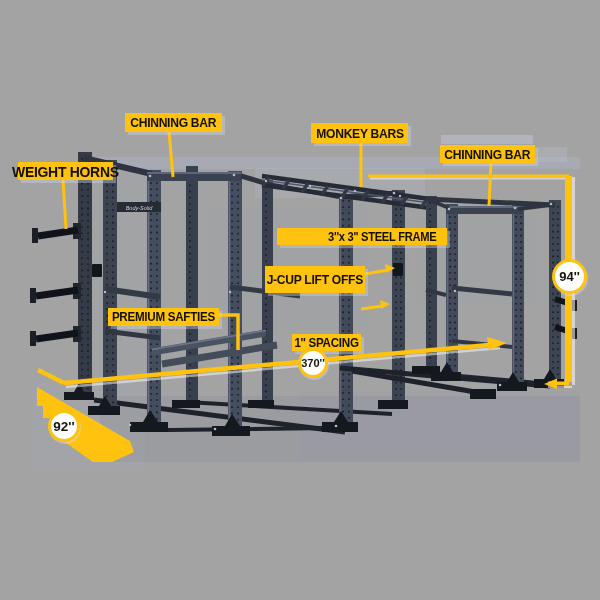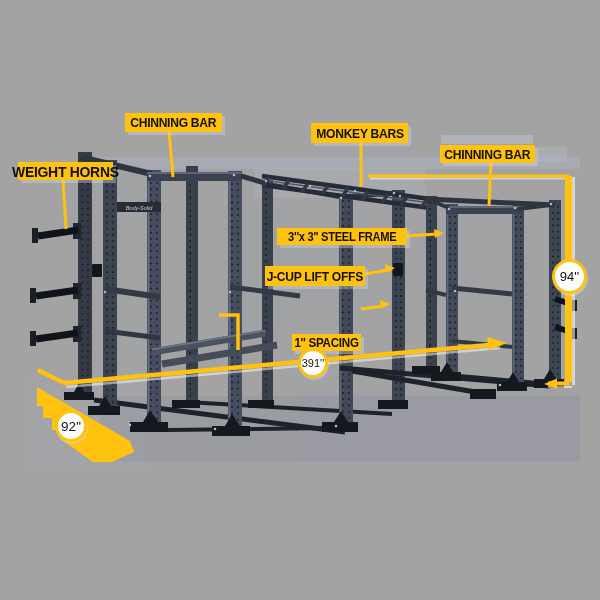--- a/index.html
+++ b/index.html
@@ -7,30 +7,30 @@
          font-family:"Liberation Sans","DejaVu Sans",sans-serif;}
   #rack-svg{position:absolute;left:0;top:0;}
   .callout{position:absolute;background:#FFC20E;color:#141000;display:flex;align-items:center;
            justify-content:center;font-weight:bold;white-space:nowrap;
            box-shadow:3px 3px 0 rgba(210,216,228,0.38);z-index:5;}
   .callout span{display:inline-block;transform:scaleX(.93);letter-spacing:-0.3px;}
   .c1{left:125px;top:113px;width:97px;height:19px;font-size:13px;}
   .c2{left:18px;top:162px;width:95px;height:18px;font-size:15px;}
   .c3{left:311px;top:123px;width:97px;height:20px;font-size:13px;}
   .c4{left:440px;top:145px;width:95px;height:18px;font-size:13px;}
-  .c5{left:277px;top:228px;width:130px;height:17px;font-size:12px;}
-  .c6{left:265px;top:266px;width:100px;height:20px;font-size:13px;}
+  .c5{left:277px;top:228px;width:130px;height:17px;font-size:12px;padding-left:40px;}
+  .c6{left:265px;top:266px;width:100px;height:27px;font-size:13px;}
   .c7{left:292px;top:303px;width:69px;height:17px;font-size:12.5px;margin-top:31px;}
   .c8{left:108px;top:308px;width:111px;height:18px;font-size:12.5px;}
   .dim-circle{position:absolute;background:#fff;border:3px solid #FFC20E;border-radius:50%;
-              color:#15130a;font-weight:normal;display:flex;align-items:center;justify-content:center;
+              color:#15130a;font-weight:bold;display:flex;align-items:center;justify-content:center;
               z-index:6;box-shadow:1px 2px 0 rgba(220,226,238,0.4);}
   .d94{left:552px;top:259px;width:29px;height:29px;font-size:13px;}
   .d225{left:298px;top:348px;width:24px;height:24px;font-size:11px;}
-  .d92{left:55px;top:410px;width:26px;height:26px;font-size:13.5px;}
+  .d92{left:48px;top:410px;width:26px;height:26px;font-size:13.5px;}
 </style>
 </head>
 <body>
 
 <div id="stage">
 
 <svg id="rack-svg" width="600" height="600" viewBox="0 0 600 600">
 
   <g>
     <rect x="88" y="157" width="492" height="12" fill="rgba(173,182,200,0.42)"></rect>
@@ -302,24 +302,27 @@
 </div>
 <div class="callout c5">
   <span>3''x 3'' STEEL FRAME</span>
 </div>
 <div class="callout c6">
   <span>J-CUP LIFT OFFS</span>
 </div>
 <div class="callout c7">
   <span>1'' SPACING</span>
 </div>
+<div class="callout c8">
+  <span>PREMIUM SAFTIES</span>
+</div>
 
 <div class="dim-circle d94">
   <span>94''</span>
 </div>
 <div class="dim-circle d225">
-  <span>391''</span>
+  <span>370''</span>
 </div>
 <div class="dim-circle d92">
   <span>92''</span>
 </div>
 
 </div>
 
 </body></html>

